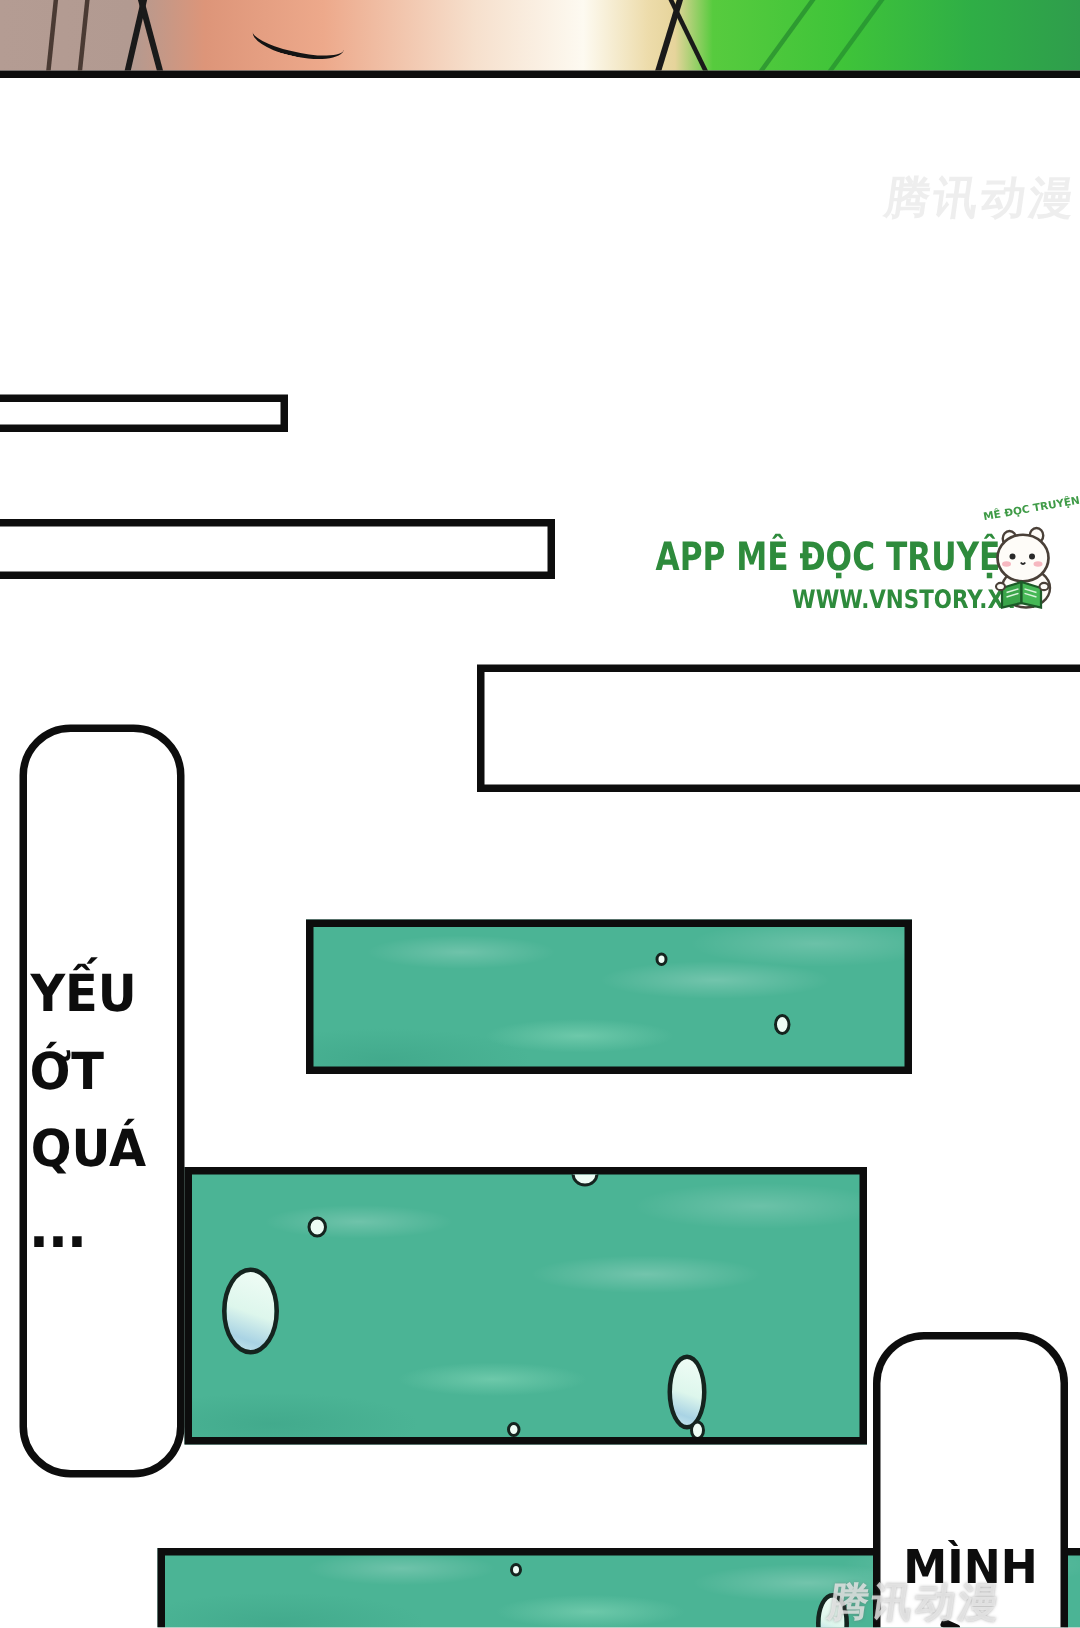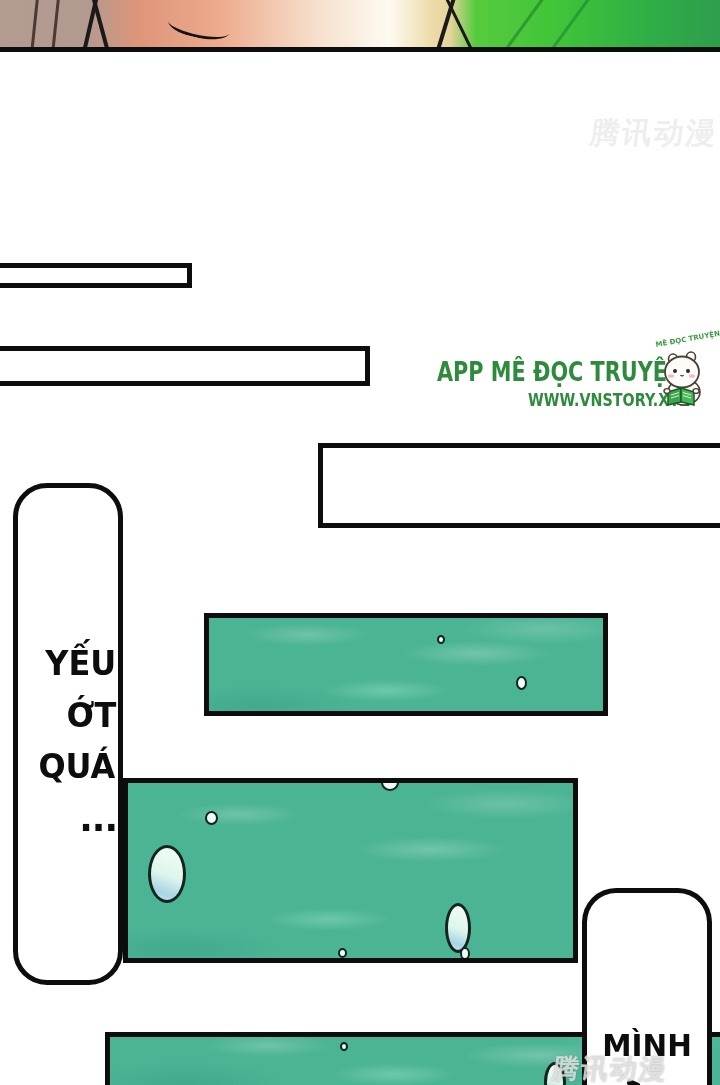--- a/index.html
+++ b/index.html
@@ -53,21 +53,21 @@
     position:absolute; left:655px; top:341px; width:70px; white-space:nowrap;
     font-size:7px; font-weight:bold; transform:rotate(-10deg); transform-origin:left top;
     font-family:"DejaVu Sans","Liberation Sans",sans-serif;
   }
   .mascot { position:absolute; left:658px; top:350px; width:52px; height:58px; }
 
   
   .bubble { position:absolute; background:#fff; border:5px solid #0d0d0d; z-index:20; }
   .bubble-left {
     left:13px; top:483px; width:110px; height:502px; border-radius:34px;
-    display:flex; flex-direction:column; align-items:flex-end; justify-content:center;
+    display:flex; flex-direction:column; align-items:flex-start; justify-content:center;
   }
   .bubble-left .line {
     font-size:34px; font-weight:bold; color:#0d0d0d; line-height:1.52;
     transform:scaleX(0.94); white-space:nowrap;
   }
   .bubble-left .ellipsis { margin-top:14px; font-size:38px; font-weight:bold; letter-spacing:-1px; line-height:0.6; }
   .bubble-br {
     left:582px; top:888px; width:130px; height:212px; border-radius:34px 34px 0 0; border-bottom:none;
   }
   .bubble-br .line {

